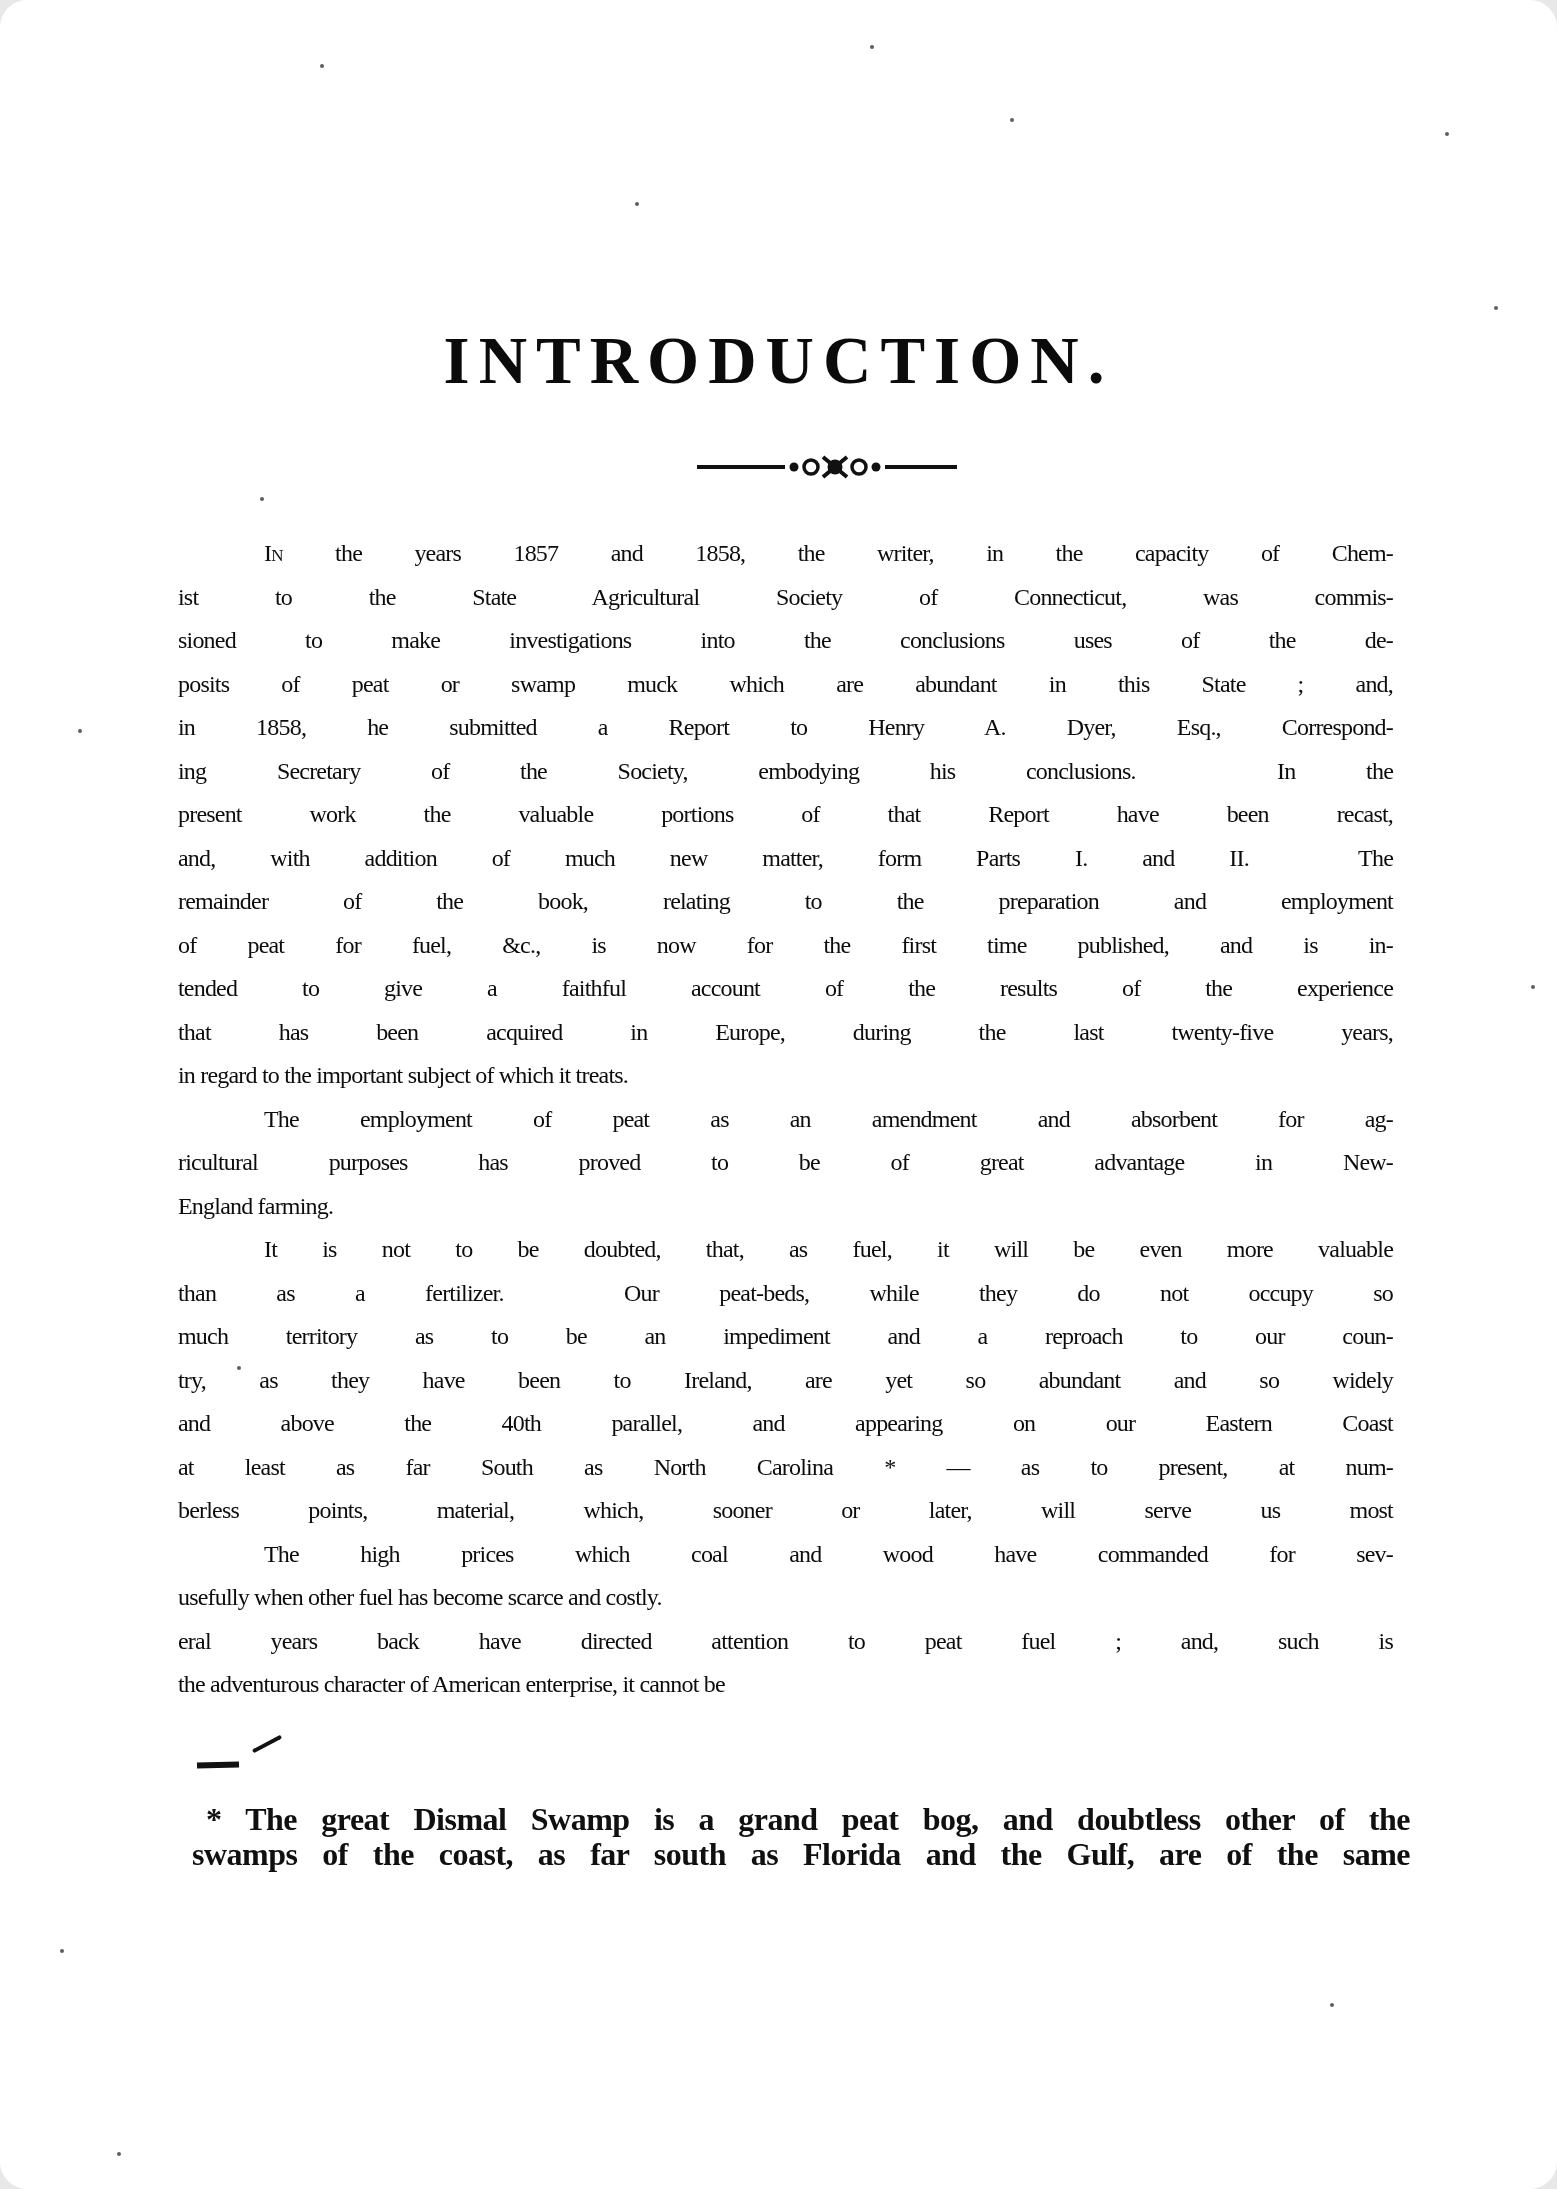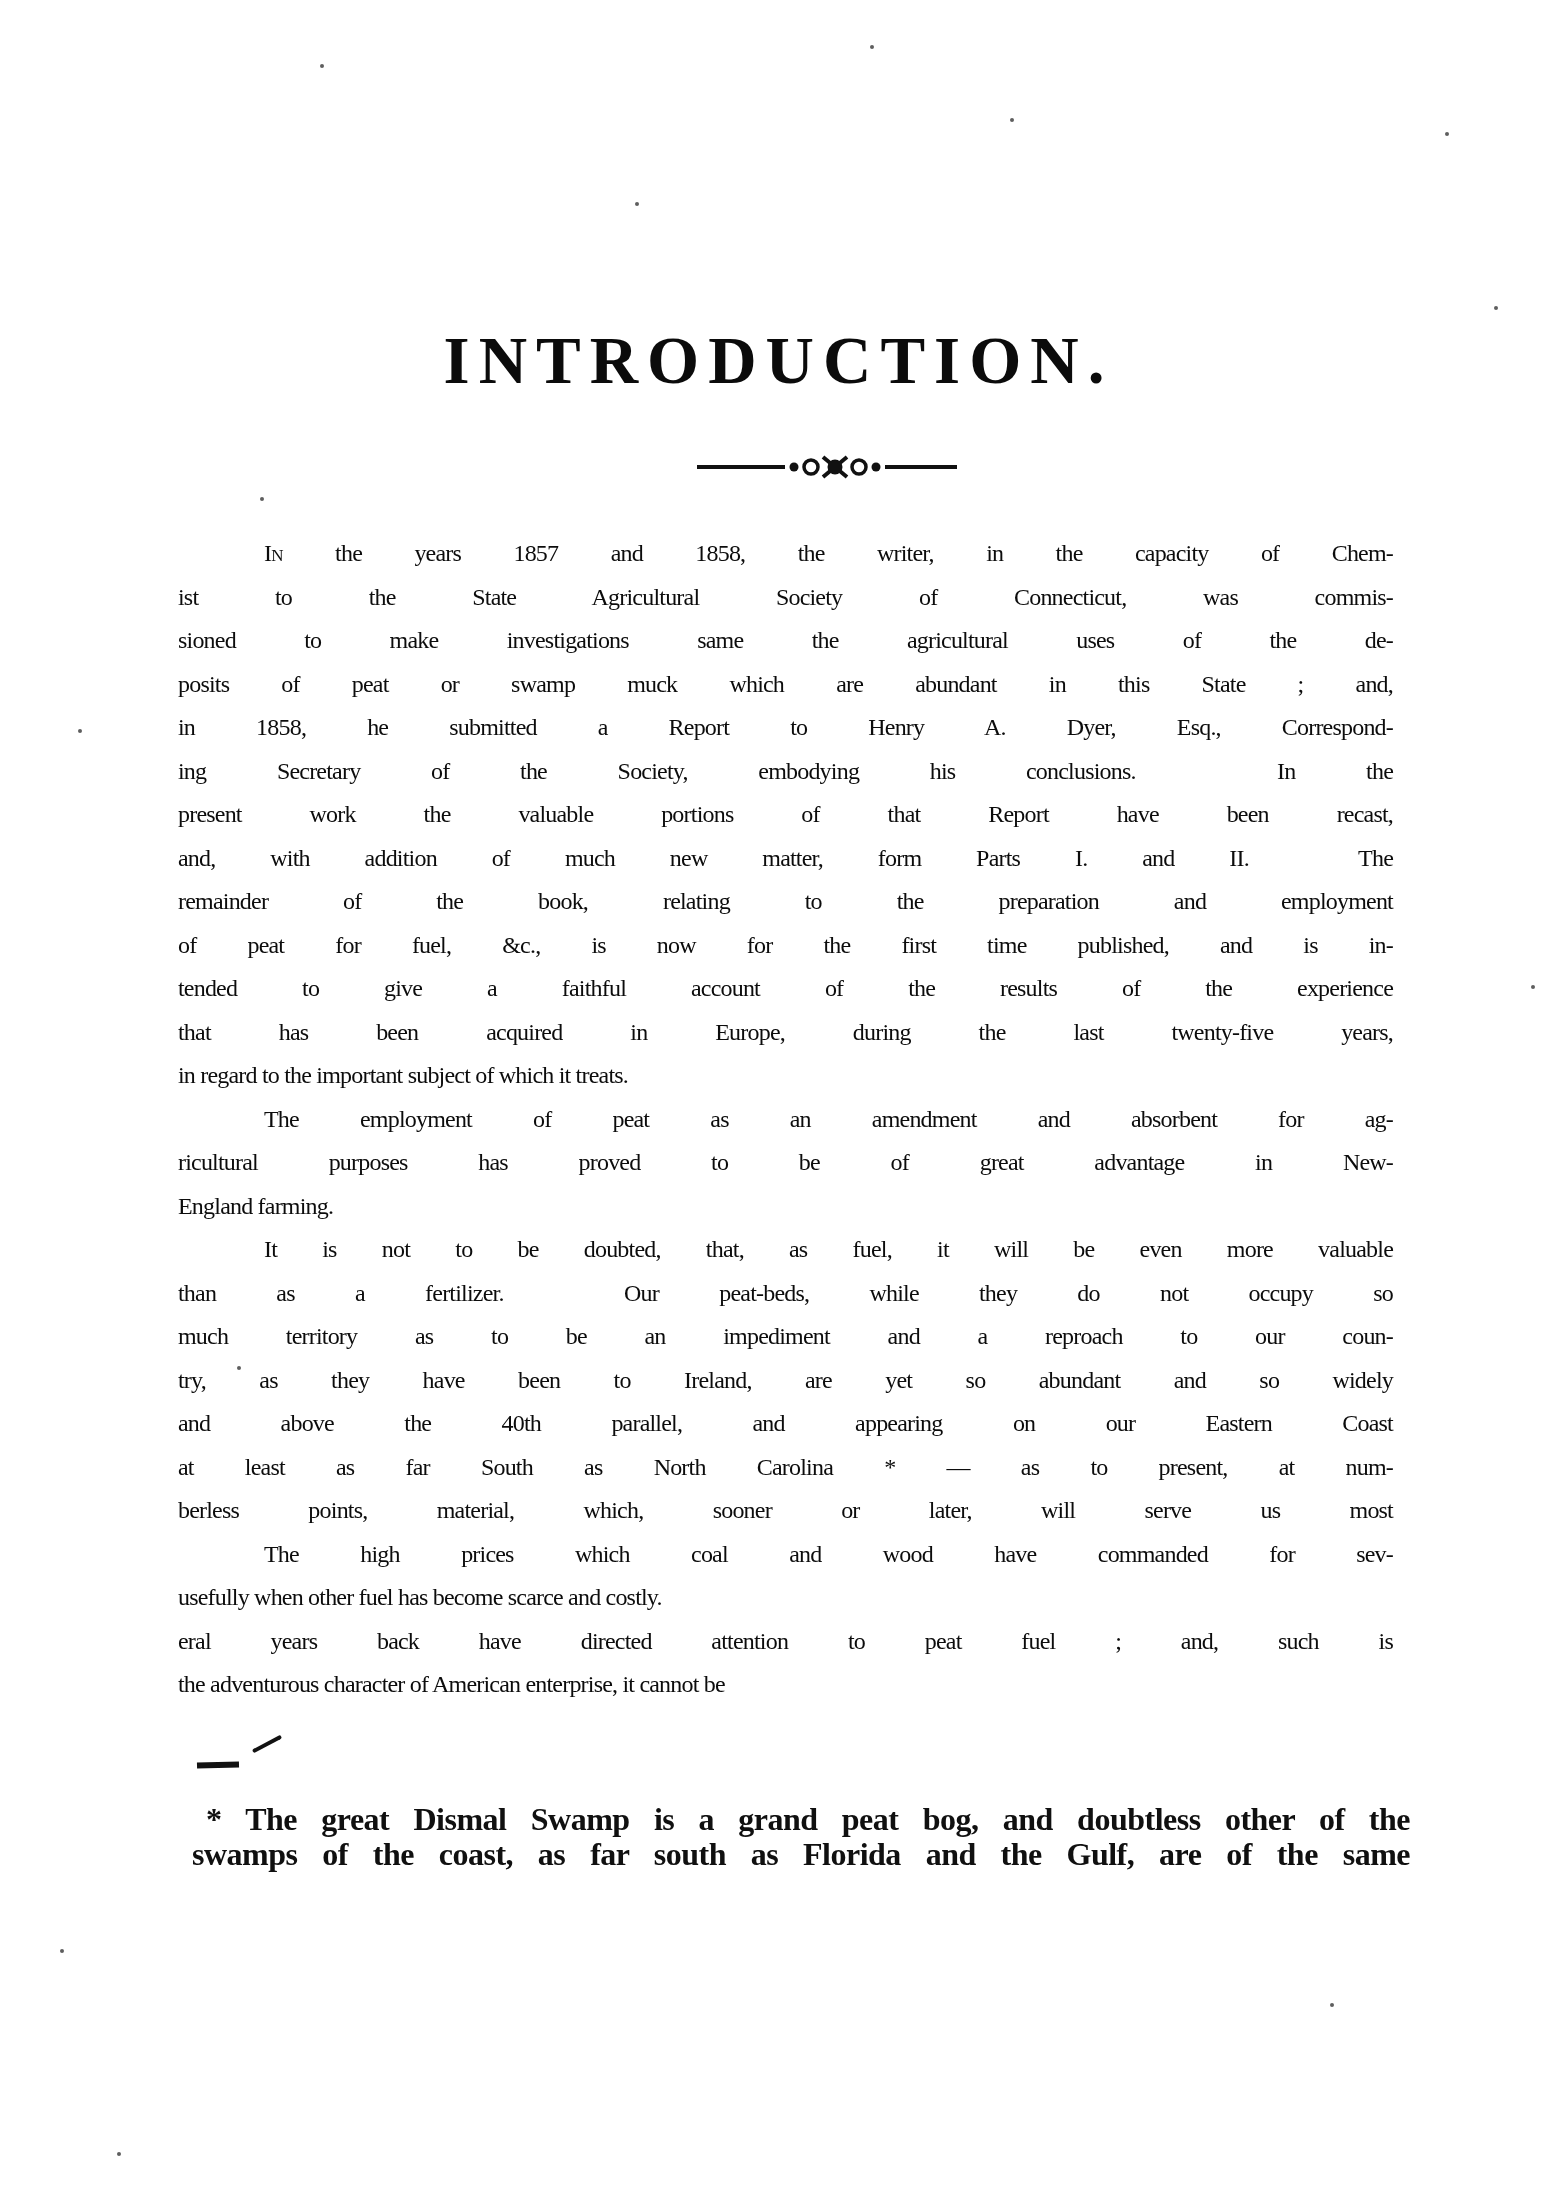--- a/index.html
+++ b/index.html
@@ -3,20 +3,21 @@
 <meta charset="utf-8">
 <style>
   html,body{margin:0;padding:0;background:#e8e8e8;}
   .page{
     position:relative;
     width:1557px;height:2189px;
     background:#ffffff;
     overflow:hidden;
     font-family:"Liberation Serif", serif;
     color:#0d0d0d;
+    border-radius:27px;
   }
   .title{
     position:absolute;
     top:322px;left:0;width:100%;
     margin:0;
     text-align:center;
     font-size:67px;
     font-weight:700;
     letter-spacing:9px;
     color:#0b0b0b;
@@ -94,21 +95,21 @@
         <circle cx="162" cy="17" r="7" fill="none" stroke-width="3.5"></circle>
         <circle cx="179" cy="17" r="4.5" stroke="none"></circle>
         <line x1="188" y1="17" x2="260" y2="17" stroke-width="4"></line>
       </g>
     </svg>
   </div>
 
   <div class="body-text">
       <div class="ln pfirst"><span class="lead">In</span> the years 1857 and 1858, the writer, in the capacity of Chem-</div>
       <div class="ln">ist to the State Agricultural Society of Connecticut, was commis-</div>
-      <div class="ln">sioned to make investigations same the agricultural uses of the de-</div>
+      <div class="ln">sioned to make investigations into the conclusions uses of the de-</div>
       <div class="ln">posits of peat or swamp muck which are abundant in this State ; and,</div>
       <div class="ln">in 1858, he submitted a Report to Henry A. Dyer, Esq., Correspond-</div>
       <div class="ln">ing Secretary of the Society, embodying his conclusions.&nbsp; In the</div>
       <div class="ln">present work the valuable portions of that Report have been recast,</div>
       <div class="ln">and, with addition of much new matter, form Parts I. and II.&nbsp; The</div>
       <div class="ln">remainder of the book, relating to the preparation and employment</div>
       <div class="ln">of peat for fuel, &amp;c., is now for the first time published, and is in-</div>
       <div class="ln">tended to give a faithful account of the results of the experience</div>
       <div class="ln">that has been acquired in Europe, during the last twenty-five years,</div>
       <div class="ln plast">in regard to the important subject of which it treats.</div>

